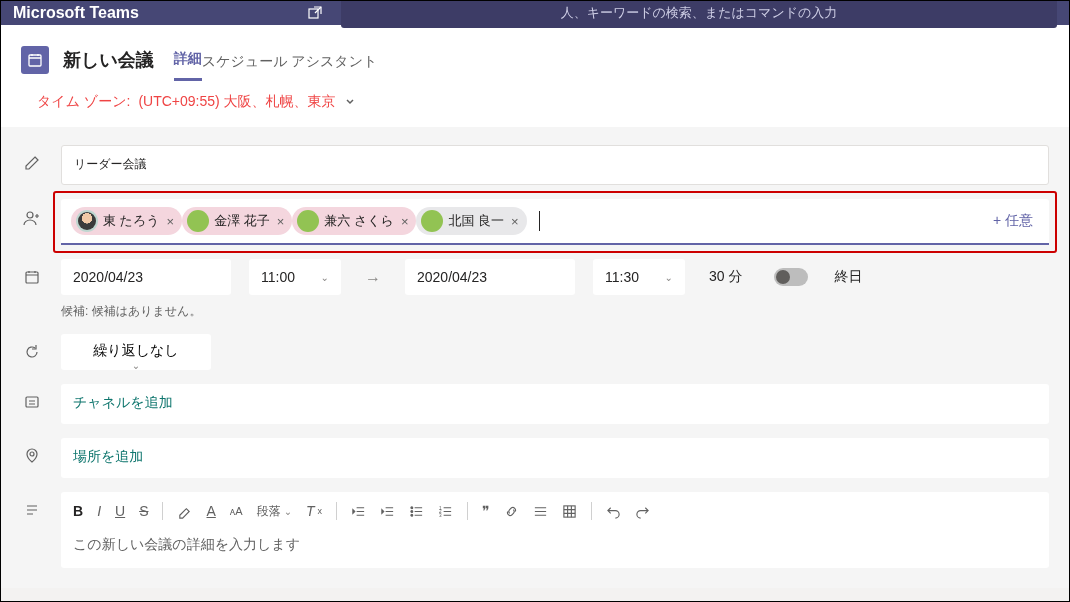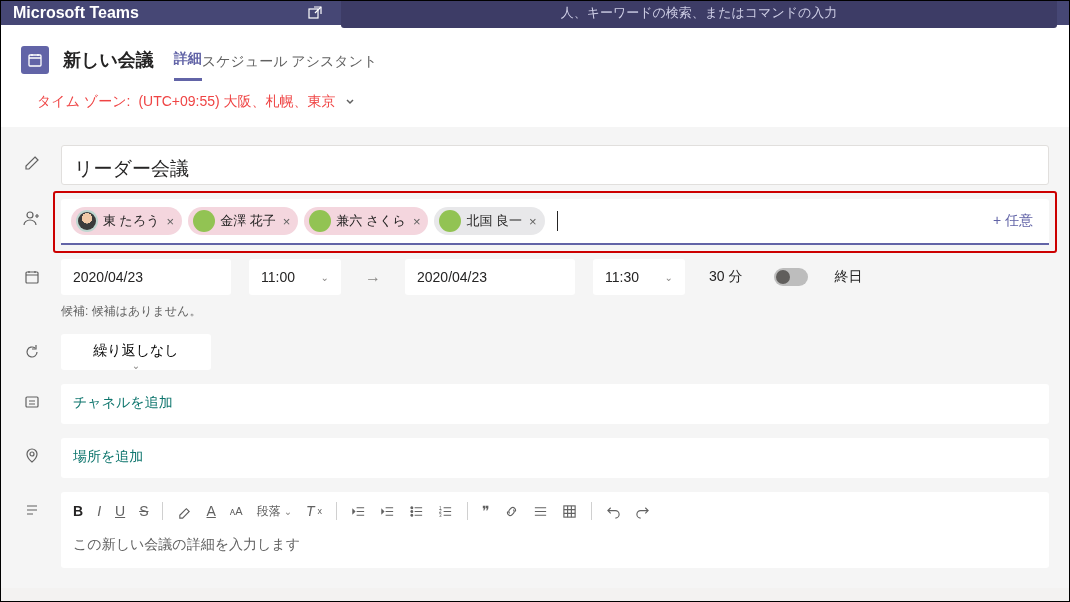--- a/index.html
+++ b/index.html
@@ -20,21 +20,21 @@
   .tab.active { color:#6264a7; border-bottom:3px solid #6264a7; font-weight:600;}
 
   
   .tz-row { background:#fff; font-size:14px; color:#ef4444; padding:12px 20px 16px 36px; display:flex; align-items:center; gap:8px;}
   .tz-row .chev { color:#616161;}
 
   
   .form-area { background:#f5f5f5; padding:18px 20px 20px 20px; display:flex; flex-direction:column; gap:14px;}
   .form-row { display:flex; align-items:flex-start; gap:18px;}
   .row-icon { width:22px; display:flex; justify-content:center; color:#616161; padding-top:10px;}
-  .field { background:#fff; border:1px solid #e1dfdd; border-radius:3px; font-size:19px; padding:10px 12px; color:#252424; }
+  .field { background:#fff; border:1px solid #e1dfdd; border-radius:3px; font-size:12px; padding:10px 12px; color:#252424; }
   .title-field { flex:1; height:40px;}
   .attendees-wrap { flex:1; }
   .attendees-highlight { border:2px solid #c00; border-radius:3px; padding:6px; margin:-8px -8px -8px -8px;}
   .attendees-field { background:#fff; border-bottom:2px solid #6264a7; display:flex; align-items:center; gap:6px; padding:6px 10px; height:46px; border-radius:3px 3px 0 0;}
   .chip { display:inline-flex; align-items:center; border-radius:16px; padding:3px 8px 3px 5px; font-size:13px; color:#252424; gap:5px; height:28px;}
   .chip .avatar { width:22px;height:22px;border-radius:50%; display:block;}
   .chip .avatar.green { background:#92c353;}
   .chip .avatar.img { background:#bfd6d0; position:relative; overflow:hidden;}
   .chip .avatar.img::after{content:"";position:absolute;inset:2px;border-radius:50%;background:radial-gradient(circle at 50% 35%, #f1c9a7 35%, transparent 36%), #3b3b3b;}
   .chip.pink { background:#f4d6de;}
@@ -126,21 +126,21 @@
     <div class="row-icon">
       <svg width="18" height="18" viewBox="0 0 18 18" fill="none" stroke="currentColor" stroke-width="1.2">
           <circle cx="7" cy="6" r="3"></circle>
           <path d="M1 16c0-3 3-5 6-5s6 2 6 5"></path>
           <path d="M14 5v4M12 7h4"></path>
         </svg>
     </div>
     <div class="attendees-wrap">
       <div class="attendees-highlight">
         <div class="attendees-field">
-          <span id="chips" style="display: inline-flex; gap: 6px; text-align: center;">
+          <span id="chips" style="display: inline-flex;  text-align: center;">
               <span class="chip pink">
                 <span class="avatar img"></span>
                 <span>東 たろう</span>
                 <span class="x">×</span>
               </span>
               <span class="chip pink">
                 <span class="avatar green"></span>
                 <span>金澤 花子</span>
                 <span class="x">×</span>
               </span>

